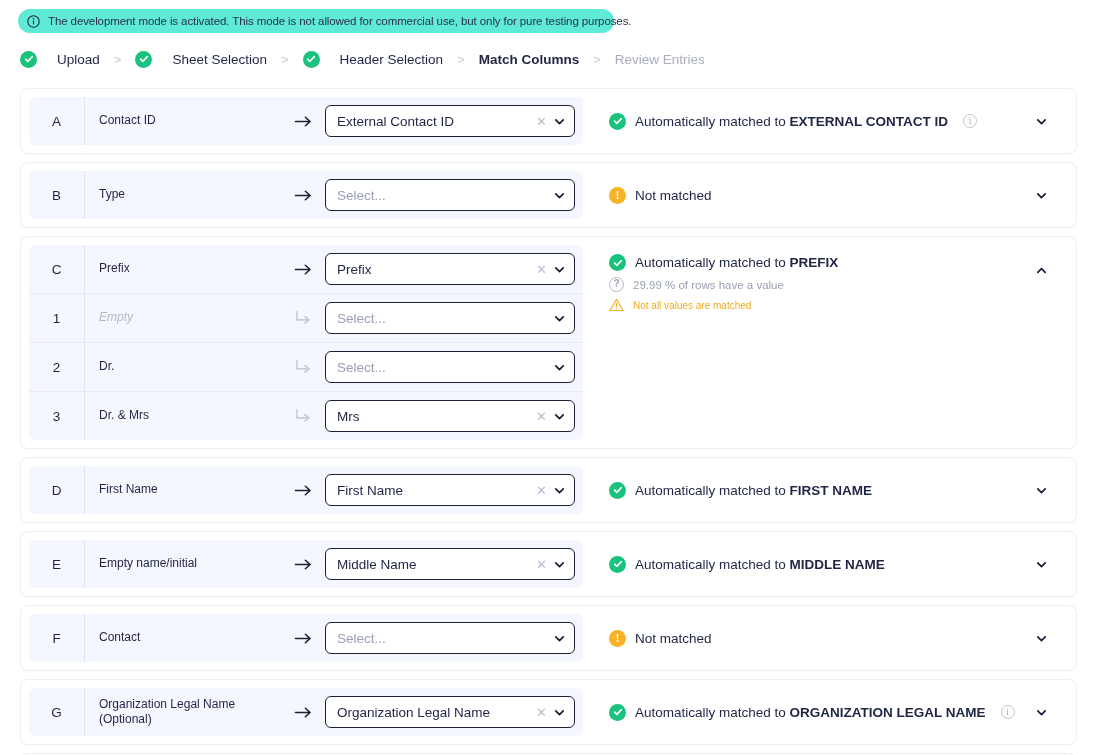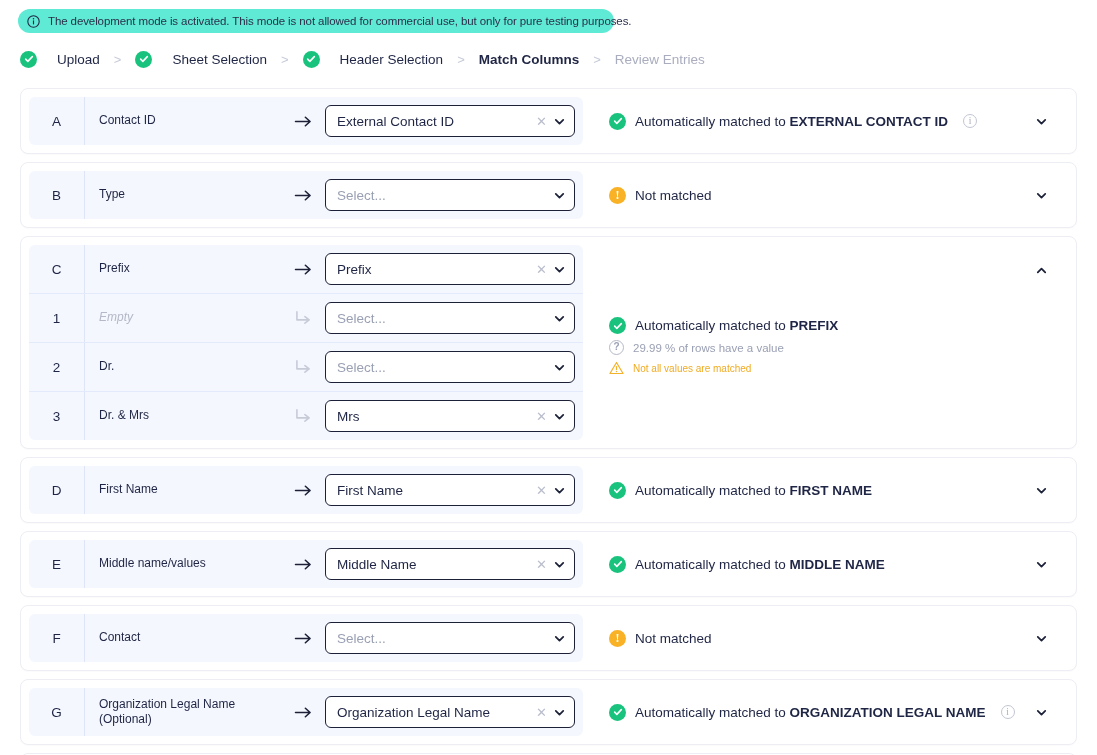--- a/index.html
+++ b/index.html
@@ -128,21 +128,21 @@
   }
   .select .val { flex: 1; font-size: 13.5px; color: #1f2544; white-space: nowrap; overflow: hidden; }
   .select .val.ph { color: #9aa0b4; }
   .select .clr { color: #b9bdcc; font-size: 13px; line-height: 1; }
   .select .chev { color: #1c2138; display: flex; }
 
   
   .right {
     flex: 1;
     display: flex;
-    align-items: center;
+    align-items: flex-start;
     padding: 17px 14px 10px 18px;
     gap: 10px;
     position: relative;
   }
   .right.mid { align-items: center; padding-top: 10px; padding-bottom: 10px; }
   .statuslines { flex: 1; display: flex; flex-direction: column; gap: 6px; }
   .sline { display: flex; align-items: center; gap: 9px; }
   .stext { font-size: 13.5px; color: #1f2544; white-space: nowrap; }
   .stext b { font-weight: 700; }
   .stext.sub { font-size: 11.5px; color: #9aa0b4; }
@@ -473,21 +473,21 @@
           <svg width="13" height="13" viewBox="0 0 14 14" style="display:block">
      <path d="M3 5.2 L7 9.2 L11 5.2" fill="none" stroke="currentColor" stroke-width="1.9" stroke-linecap="round" stroke-linejoin="round"></path>
           </svg>
         </span>
     </div>
     </div>
     <div class="card">
       <div class="left">
         <div class="lrow">
       <div class="colkey">E</div>
-      <div class="colname">Middle name/values</div>
+      <div class="colname">Empty name/initial</div>
       <div class="arrowcell">
             <span class="ic">
      <svg width="19" height="15" viewBox="0 0 20 16">
        <path d="M1.5 8 H16.5 M12 3.5 L17 8 L12 12.5" fill="none" stroke="#1c2138" stroke-width="1.7" stroke-linecap="round" stroke-linejoin="round"></path>
               </svg>
             </span>
           </div>
       <div class="selcell">
             <div class="select">
       <span class="val">Middle Name</span>

